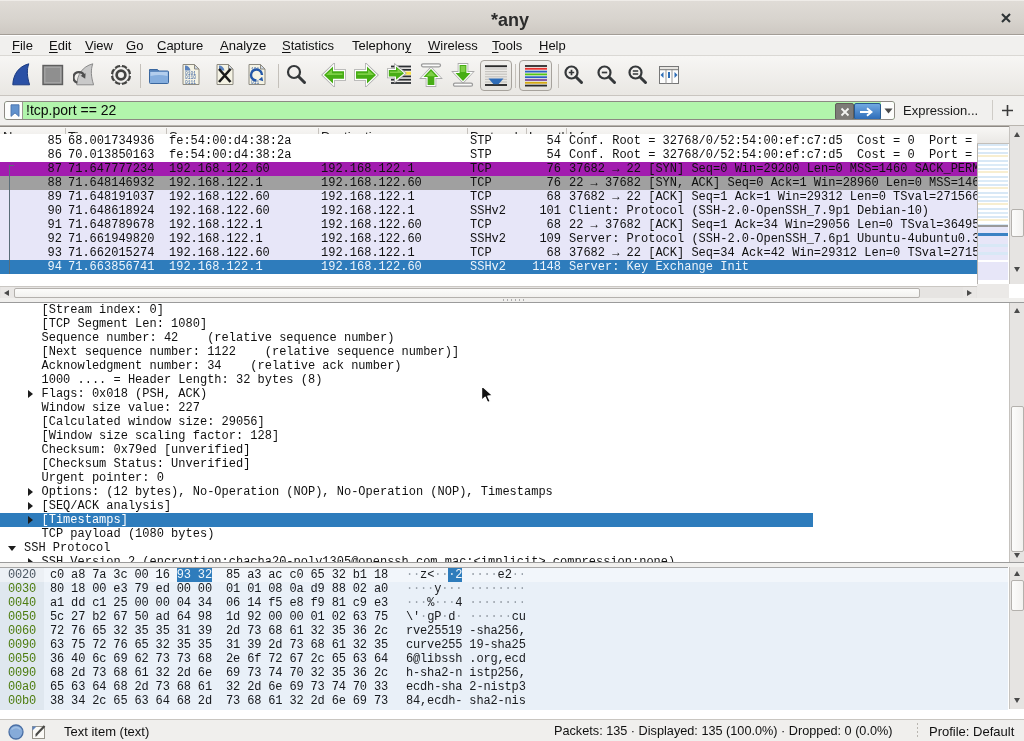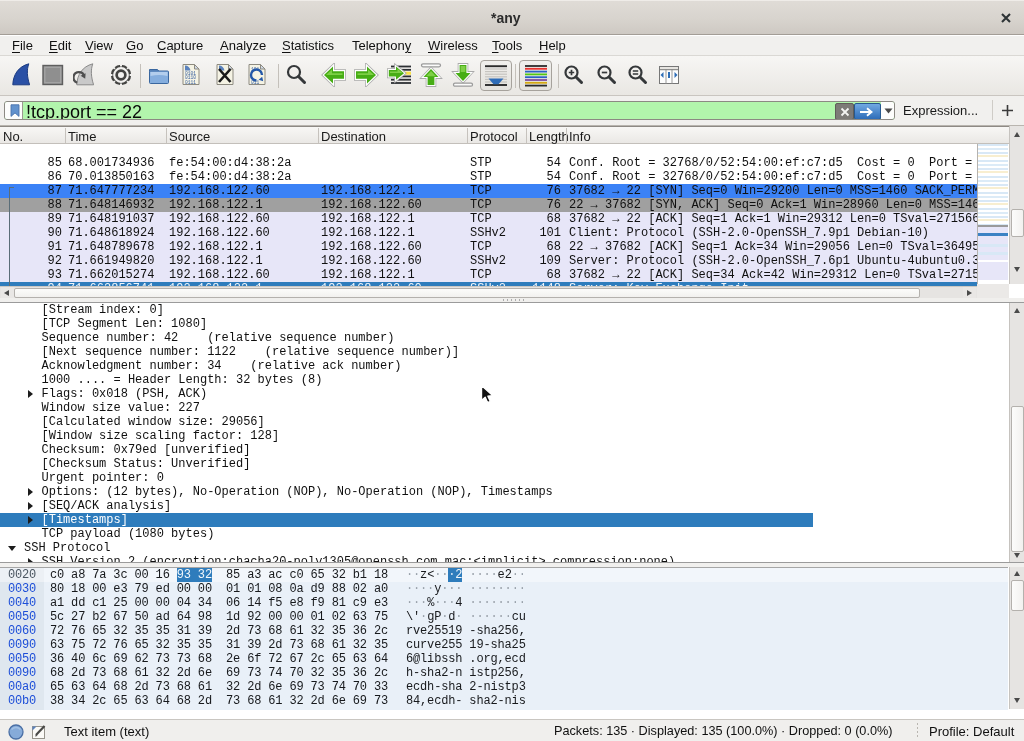--- a/index.html
+++ b/index.html
@@ -3,65 +3,65 @@
 html,body{margin:0;padding:0;background:#fff}
 #win{position:relative;width:1024px;height:741px;background:#fff;overflow:hidden;
   font-family:"Liberation Sans",sans-serif;font-size:13px;color:#101010}
 .abs{position:absolute}
 .mono{font-family:"Liberation Mono",monospace;font-size:12px;white-space:pre}
 
 #titlebar{left:0;top:0;width:1024px;height:35px;
   background:linear-gradient(#e0dcd7 0%,#d8d4ce 55%,#cec9c3 100%);
   border-bottom:1px solid #a39d96;box-sizing:border-box;
   box-shadow:inset 0 1px 0 #efece8}
-#title{left:491px;top:10px;font-weight:bold;font-size:14px;color:#2c2c2c}
+#title{left:491px;top:10px;font-weight:bold;font-size:18px;color:#2c2c2c}
 
 #menubar{left:0;top:36px;width:1024px;height:19px;background:#f1f0ee;
   border-bottom:1px solid #dad8d4;box-sizing:content-box}
 .mi{position:absolute;top:2px;color:#111}
 .mi u{text-decoration-thickness:1px;text-underline-offset:2px}
 
 #toolbar{left:0;top:56px;width:1024px;height:39px;
   background:linear-gradient(#f7f6f4,#e9e7e3);border-bottom:1px solid #c9c5c0;box-sizing:content-box}
 .tsep{position:absolute;top:8px;width:1px;height:24px;background:#c4c0ba}
 .ticon{position:absolute}
 
 #filterbar{left:0;top:96px;width:1024px;height:29px;background:#f1f0ee;
   border-bottom:1px solid #b9b5af;box-sizing:content-box}
 #finput{position:absolute;left:4px;top:5px;width:889px;height:17px;border:1px solid #8c8983;
   border-radius:3px;background:#b2f5ac;overflow:hidden}
 #fbook{position:absolute;left:0;top:0;width:17px;height:17px;background:#fdfdfc;border-right:1px solid #9b988f}
-#ftext{position:absolute;left:21px;top:0px;font-size:18px;color:#0a0a0a}
+#ftext{position:absolute;left:21px;top:0px;font-size:14px;color:#0a0a0a}
 
 #plheader{left:0;top:126px;width:1024px;height:18px;
   background:linear-gradient(#f8f7f5,#eae8e5);border-top:1px solid #8e8a85;border-bottom:1px solid #c3bfba;box-sizing:border-box}
 .hsep{position:absolute;top:1px;width:1px;height:15px;background:#c6c2bd}
 .hlab{position:absolute;top:1.5px;font-size:13px;color:#1a1a1a}
-#plrows{left:0;top:156px;width:977px;height:140px;overflow:hidden;background:#fff}
+#plrows{left:0;top:134px;width:977px;height:140px;overflow:hidden;background:#fff}
 .prow{position:absolute;left:0;width:977px;height:14px;overflow:hidden}
 .prow span{position:absolute;top:0}
 .c-no{left:0;width:62px;text-align:right}
 .c-tm{left:68px}.c-sr{left:169px}.c-ds{left:321px}.c-pr{left:470px}
 .c-ln{left:500px;width:61px;text-align:right}.c-in{left:569px}
 
 .sbtrough{position:absolute;background:#e6e4e2}
 .sbslider{position:absolute;background:linear-gradient(90deg,#fcfcfb,#f2f1ef);border:1px solid #b4b1ad;border-radius:2px;box-sizing:border-box}
 .sbsliderh{position:absolute;background:linear-gradient(#fcfcfb,#f2f1ef);border:1px solid #b4b1ad;border-radius:2px;box-sizing:border-box}
 .arr{position:absolute;width:0;height:0}
 
 #details{left:0;top:303px;width:1009px;height:259px;background:#fff;overflow:hidden}
 .dline{position:absolute;left:0;width:813px;height:14px}
 .dline span{position:absolute;left:41.5px;top:0}
 .tri-r{position:absolute;width:0;height:0;border-left:5px solid #1c1c1c;border-top:4px solid transparent;border-bottom:4px solid transparent}
 .tri-d{position:absolute;width:0;height:0;border-top:5px solid #1c1c1c;border-left:4px solid transparent;border-right:4px solid transparent}
 
 #hexpane{left:0;top:567px;width:1008px;height:142px;background:#e9f0f8;overflow:hidden;border-top:1px solid #a6a6a6}
 #hexoffcol{position:absolute;left:0;top:0;width:44px;height:142px;background:#dfe7ef}
 .hrow{position:absolute;left:0;width:1008px;height:14px}
-.hrow b{font-weight:normal;position:absolute;left:8px;color:#1d4ed8;letter-spacing:-0.16px}
+.hrow b{font-weight:normal;position:absolute;left:8px;color:#4d7c0f;letter-spacing:-0.16px}
 .hrow i{font-style:normal;position:absolute;left:50px;color:#17191c;letter-spacing:-0.16px}
 .hrow em{font-style:normal;position:absolute;left:406px;color:#17191c;letter-spacing:-0.16px}
 .hd{color:#9aa2ab}
 .hsel{background:#2e7cbc;color:#f2f7fb}
 
 #statusbar{left:0;top:719px;width:1024px;height:22px;background:#f0efed;border-top:1px solid #c9c6c1;box-sizing:border-box}
 </style></head><body>
 <div id="win">
   <div class="abs" id="titlebar">
     <span class="abs" id="title">*any</span>
@@ -285,21 +285,21 @@
       <div class="hsep" style="left:467px"></div>
     <span class="hlab" style="left:470px">Protocol</span>
       <div class="hsep" style="left:526px"></div>
     <span class="hlab" style="left:529px">Length</span>
       <div class="hsep" style="left:566px"></div>
     <span class="hlab" style="left:569px">Info</span>
   </div>
   <div class="abs mono" id="plrows">
     <div class="prow" style="top:0;background:#fff"><span class="c-no">85</span><span class="c-tm">68.001734936</span><span class="c-sr">fe:54:00:d4:38:2a</span><span class="c-pr">STP</span><span class="c-ln">54</span><span class="c-in">Conf. Root = 32768/0/52:54:00:ef:c7:d5  Cost = 0  Port = 0x8001</span></div>
     <div class="prow" style="top:14px;background:#fff"><span class="c-no">86</span><span class="c-tm">70.013850163</span><span class="c-sr">fe:54:00:d4:38:2a</span><span class="c-pr">STP</span><span class="c-ln">54</span><span class="c-in">Conf. Root = 32768/0/52:54:00:ef:c7:d5  Cost = 0  Port = 0x8001</span></div>
-    <div class="prow" style="top:28px;background:#3b82f6"><span class="c-no">87</span><span class="c-tm">71.647777234</span><span class="c-sr">192.168.122.60</span><span class="c-ds">192.168.122.1</span><span class="c-pr">TCP</span><span class="c-ln">76</span><span class="c-in">37682 → 22 [SYN] Seq=0 Win=29200 Len=0 MSS=1460 SACK_PERM</span></div>
+    <div class="prow" style="top:28px;background:#a21caf"><span class="c-no">87</span><span class="c-tm">71.647777234</span><span class="c-sr">192.168.122.60</span><span class="c-ds">192.168.122.1</span><span class="c-pr">TCP</span><span class="c-ln">76</span><span class="c-in">37682 → 22 [SYN] Seq=0 Win=29200 Len=0 MSS=1460 SACK_PERM</span></div>
     <div class="prow" style="top:42px;background:#a0a0a0"><span class="c-no">88</span><span class="c-tm">71.648146932</span><span class="c-sr">192.168.122.1</span><span class="c-ds">192.168.122.60</span><span class="c-pr">TCP</span><span class="c-ln">76</span><span class="c-in">22 → 37682 [SYN, ACK] Seq=0 Ack=1 Win=28960 Len=0 MSS=146</span></div>
     <div class="prow" style="top:56px;background:#e7e6f8"><span class="c-no">89</span><span class="c-tm">71.648191037</span><span class="c-sr">192.168.122.60</span><span class="c-ds">192.168.122.1</span><span class="c-pr">TCP</span><span class="c-ln">68</span><span class="c-in">37682 → 22 [ACK] Seq=1 Ack=1 Win=29312 Len=0 TSval=271566</span></div>
     <div class="prow" style="top:70px;background:#e7e6f8"><span class="c-no">90</span><span class="c-tm">71.648618924</span><span class="c-sr">192.168.122.60</span><span class="c-ds">192.168.122.1</span><span class="c-pr">SSHv2</span><span class="c-ln">101</span><span class="c-in">Client: Protocol (SSH-2.0-OpenSSH_7.9p1 Debian-10)</span></div>
     <div class="prow" style="top:84px;background:#e7e6f8"><span class="c-no">91</span><span class="c-tm">71.648789678</span><span class="c-sr">192.168.122.1</span><span class="c-ds">192.168.122.60</span><span class="c-pr">TCP</span><span class="c-ln">68</span><span class="c-in">22 → 37682 [ACK] Seq=1 Ack=34 Win=29056 Len=0 TSval=36495</span></div>
     <div class="prow" style="top:98px;background:#e7e6f8"><span class="c-no">92</span><span class="c-tm">71.661949820</span><span class="c-sr">192.168.122.1</span><span class="c-ds">192.168.122.60</span><span class="c-pr">SSHv2</span><span class="c-ln">109</span><span class="c-in">Server: Protocol (SSH-2.0-OpenSSH_7.6p1 Ubuntu-4ubuntu0.3</span></div>
     <div class="prow" style="top:112px;background:#e7e6f8"><span class="c-no">93</span><span class="c-tm">71.662015274</span><span class="c-sr">192.168.122.60</span><span class="c-ds">192.168.122.1</span><span class="c-pr">TCP</span><span class="c-ln">68</span><span class="c-in">37682 → 22 [ACK] Seq=34 Ack=42 Win=29312 Len=0 TSval=2715</span></div>
     <div class="prow" style="top:126px;background:#2e7cbc;color:#eef5fb"><span class="c-no">94</span><span class="c-tm">71.663856741</span><span class="c-sr">192.168.122.1</span><span class="c-ds">192.168.122.60</span><span class="c-pr">SSHv2</span><span class="c-ln">1148</span><span class="c-in">Server: Key Exchange Init</span></div>
     <div style="position:absolute;left:9px;top:31px;width:1px;height:109px;background:#5a6d78"></div>
     <div style="position:absolute;left:9px;top:31px;width:5px;height:1px;background:#5a6d78"></div>
   </div>

